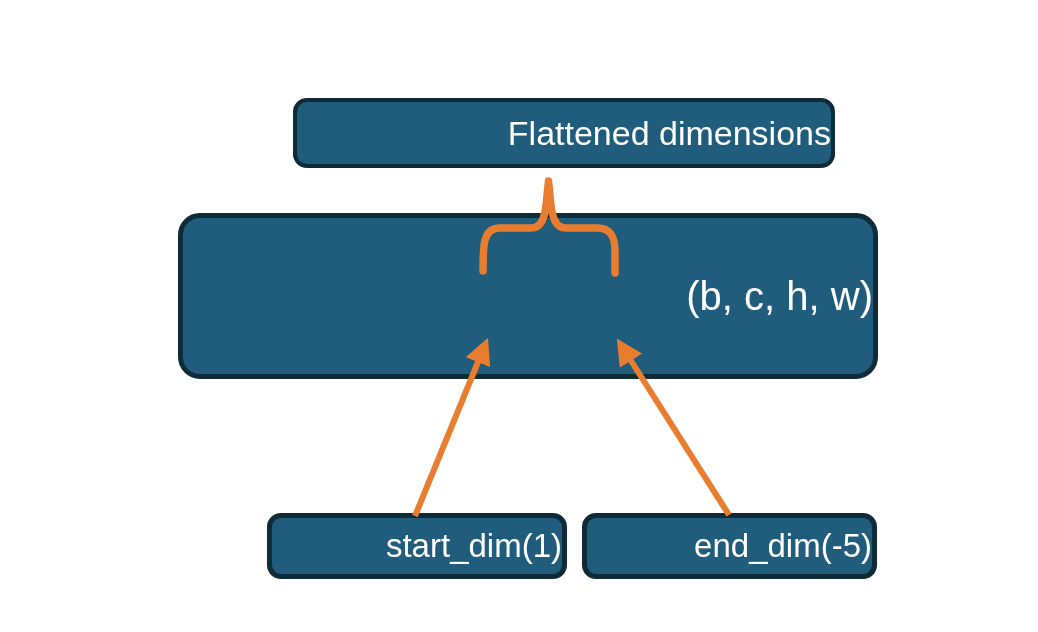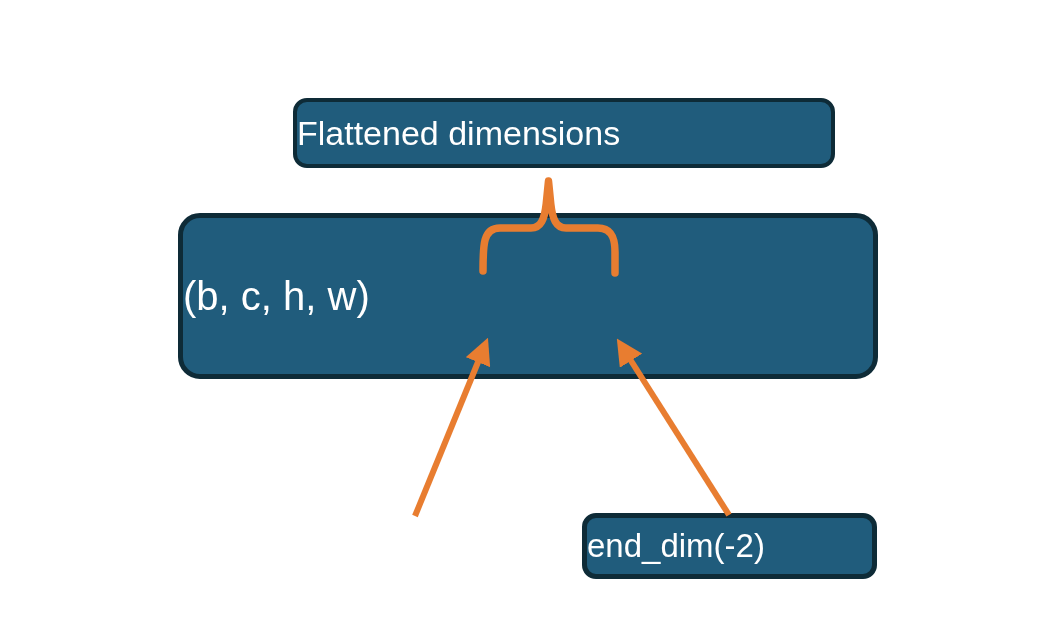--- a/index.html
+++ b/index.html
@@ -21,21 +21,21 @@
     background: var(--page-bg);
     overflow: hidden;
   }
   .box {
     position: absolute;
     background: var(--box-fill);
     border: 4px solid var(--box-border);
     color: var(--label-color);
     display: flex;
     align-items: center;
-    justify-content: flex-start;
+    justify-content: flex-end;
     white-space: nowrap;
   }
   .top-box {
     left: 293px; top: 98px;
     width: 542px; height: 70px;
     border-radius: 14px;
     font-size: 34px;
   }
   .main-box {
     left: 178px; top: 213px;
@@ -71,23 +71,26 @@
 <div class="canvas">
 
   <div class="box top-box">
     <span>Flattened dimensions</span>
   </div>
 
   <div class="box main-box">
     <span>(b, c, h, w)</span>
   </div>
 
+  <div class="box start-box">
+    <span>start_dim(1)</span>
+  </div>
 
   <div class="box end-box">
-    <span>end_dim(-2)</span>
+    <span>end_dim(-5)</span>
   </div>
 
   <svg class="overlay" viewBox="0 0 1038 632" xmlns="http://www.w3.org/2000/svg">
     <defs>
       <marker id="arrowhead" markerWidth="4.4" markerHeight="4.4" refX="3.1" refY="2.2" orient="auto" markerUnits="strokeWidth">
         <path d="M0,0 L4.4,2.2 L0,4.4 Z" fill="#e87d30"></path>
       </marker>
     </defs>
 
     <path d="M 483 271

